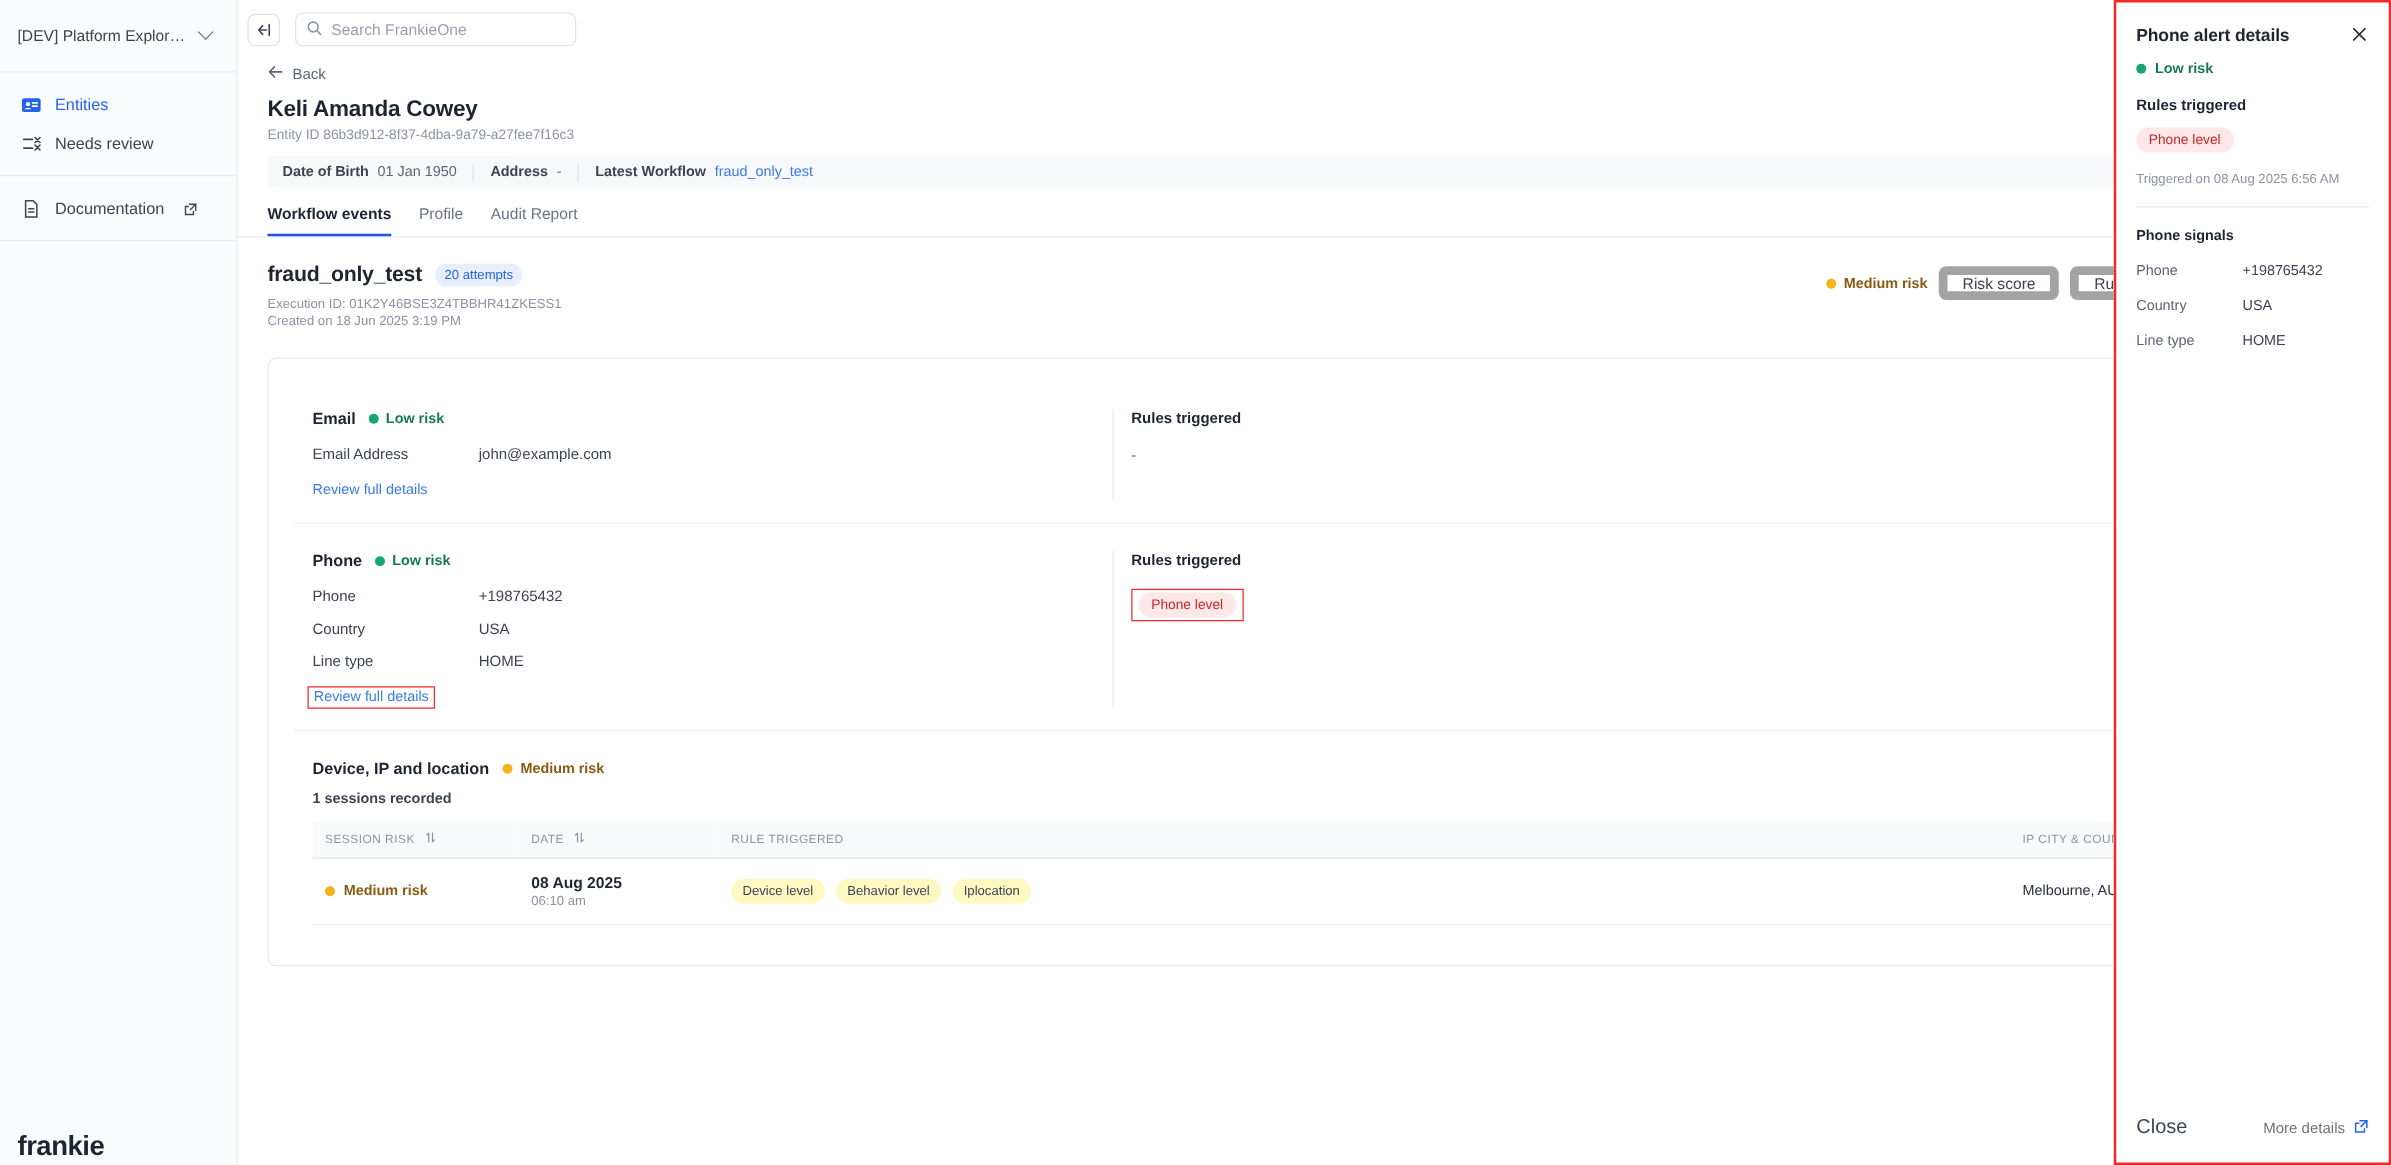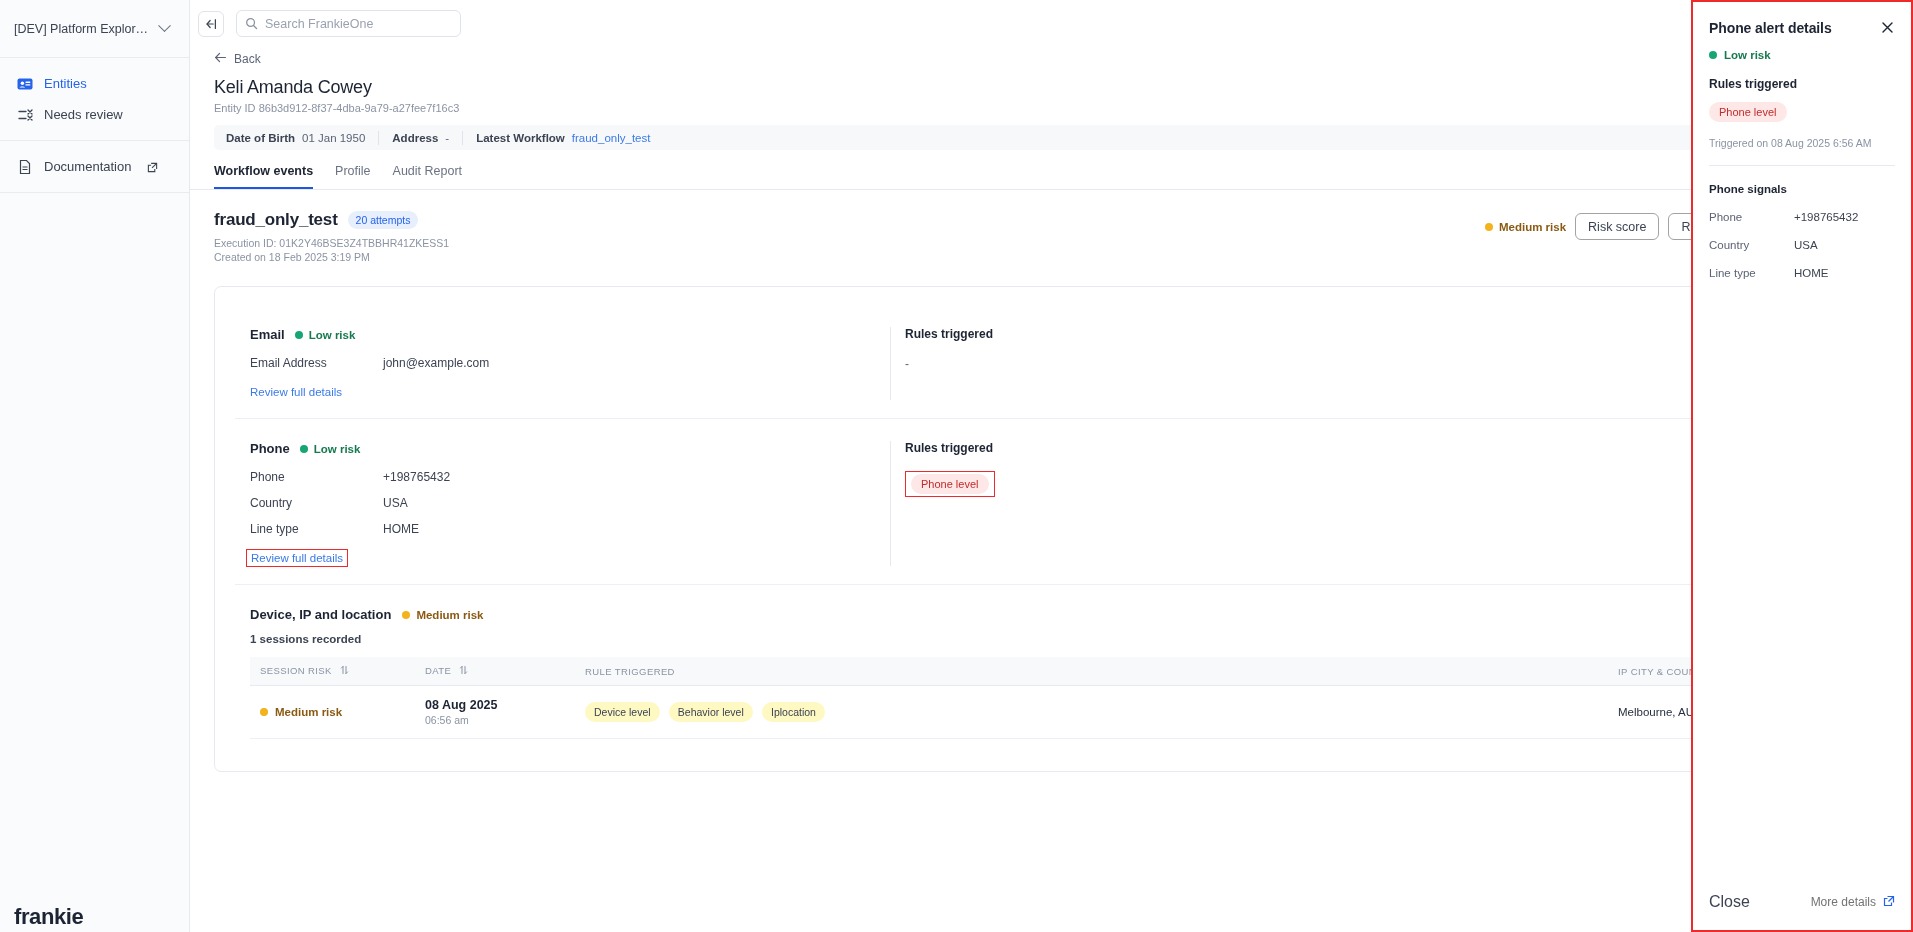--- a/index.html
+++ b/index.html
@@ -74,21 +74,21 @@
   .avatar-id {
     width: 22px; height: 22px; border-radius: 50%; background: #1f56e0; color: #fff;
     font-size: 9.5px; display: flex; align-items: center; justify-content: center; cursor: pointer;
   }
 
   
   .content { flex: 1 1 auto; overflow: hidden; padding: 0 0 0 0; }
   .page-head { padding: 0 24px 0 24px; }
   .back-link { display: flex; align-items: center; gap: 7px; font-size: 12px; color: #5b6374; cursor: pointer; padding: 4px 0 10px 0; }
   .entity-row { display: flex; align-items: flex-start; }
-  .entity-name { font-size: 18px; font-weight: 400; letter-spacing: -0.2px; color: #1d2433; }
+  .entity-name { font-size: 18px; font-weight: 700; letter-spacing: -0.2px; color: #1d2433; }
   .entity-id { font-size: 11px; color: #8b93a3; margin-top: 4px; }
   .assignee-box { margin-left: auto; display: flex; align-items: center; gap: 9px; padding-top: 6px; }
   .assignee-label { font-size: 11.5px; color: #5b6374; }
   .assignee-av {
     width: 21px; height: 21px; border-radius: 50%; background: #1d2c4a; color: #fff;
     font-size: 9px; display: flex; align-items: center; justify-content: center; cursor: pointer;
   }
   .dots { font-size: 17px; color: #5b6374; letter-spacing: 1px; cursor: pointer; line-height: 12px; }
 
   .meta-bar {
@@ -118,21 +118,21 @@
   }
   .wf-sub { font-size: 10.5px; color: #8b93a3; margin-top: 7px; line-height: 13px; }
   .wf-actions { margin-left: auto; display: flex; align-items: center; gap: 9px; padding-top: 3px; }
   .risk-pill { display: flex; align-items: center; gap: 6px; font-size: 11.5px; font-weight: 700; }
   .dot { width: 8px; height: 8px; border-radius: 50%; flex: 0 0 8px; }
   .dot.low { background: #17a673; }
   .dot.med { background: #f3b31c; }
   .risk-med-txt { color: #8a5a12; }
   .risk-low-txt { color: #17794f; }
   .btn-ghost {
-    height: 27px; border: 1px solid #a3a3a3; border-radius: 6px; background: #fff;
+    height: 27px; border: 7px solid #a3a3a3; border-radius: 6px; background: #fff;
     font-size: 12.5px; color: #3c4352; padding: 0 12px; cursor: pointer;
     font-family: "Liberation Sans", sans-serif;
   }
   .btn-dark {
     height: 27px; border: none; border-radius: 6px; background: #2c3648; color: #fff;
     font-size: 12.5px; padding: 0 12px; display: flex; align-items: center; gap: 14px; cursor: pointer;
     font-family: "Liberation Sans", sans-serif;
   }
 
   
@@ -369,21 +369,21 @@
         <div class="tab">Audit Report</div>
       </div>
 
       <div class="wf-head">
         <div>
           <div class="wf-title-row">
             <span class="wf-title">fraud_only_test</span>
             <span class="attempts">20 attempts</span>
           </div>
           <div class="wf-sub">Execution ID: 01K2Y46BSE3Z4TBBHR41ZKESS1</div>
-          <div class="wf-sub" style="margin-top:1px">Created on 18 Feb 2025 3:19 PM</div>
+          <div class="wf-sub" style="margin-top:1px">Created on 18 Jun 2025 3:19 PM</div>
         </div>
         <div class="wf-actions">
           <span class="risk-pill">
             <span class="dot med"></span>
             <span class="risk-med-txt">Medium risk</span>
           </span>
           <button class="btn-ghost">Risk score</button>
           <button class="btn-ghost">Run workflow</button>
           <button class="btn-dark">
             <span>Unchecked</span>
@@ -493,21 +493,21 @@
               <tbody>
                 <tr>
                   <td>
                     <span class="cell-risk">
                       <span class="dot med"></span>
                       <span class="risk-med-txt">Medium risk</span>
                     </span>
                   </td>
                   <td>
                     <div class="date-main">08 Aug 2025</div>
-                    <div class="date-sub">06:56 am</div>
+                    <div class="date-sub">06:10 am</div>
                   </td>
                   <td>
                     <span class="chip">Device level</span>
                     <span class="chip">Behavior level</span>
                     <span class="chip">Iplocation</span>
                   </td>
                   <td>Melbourne, AU</td>
                 </tr>
               </tbody>
             </table>

